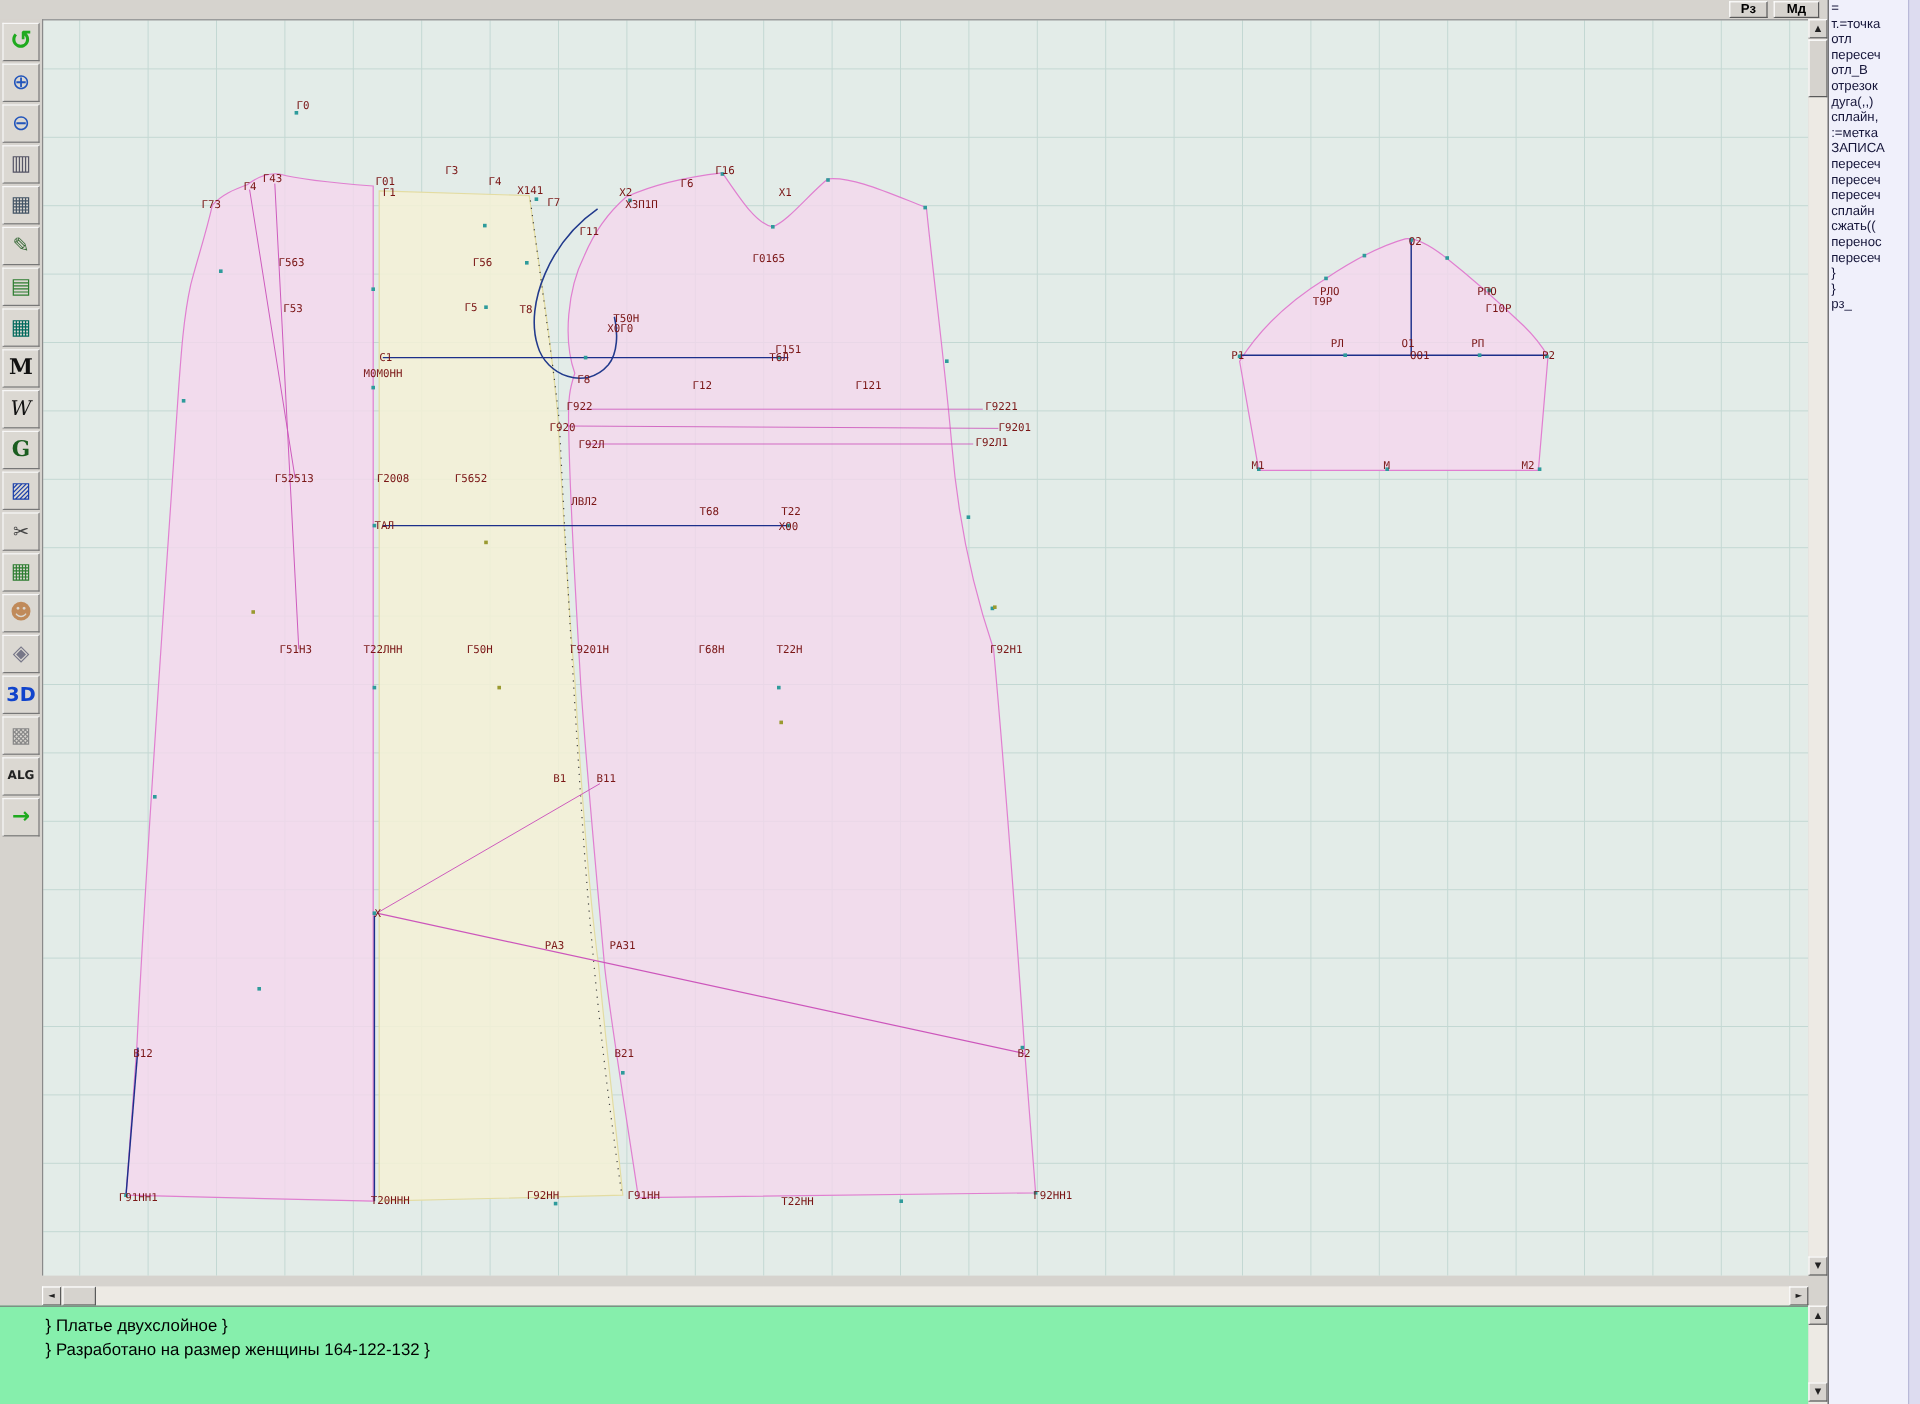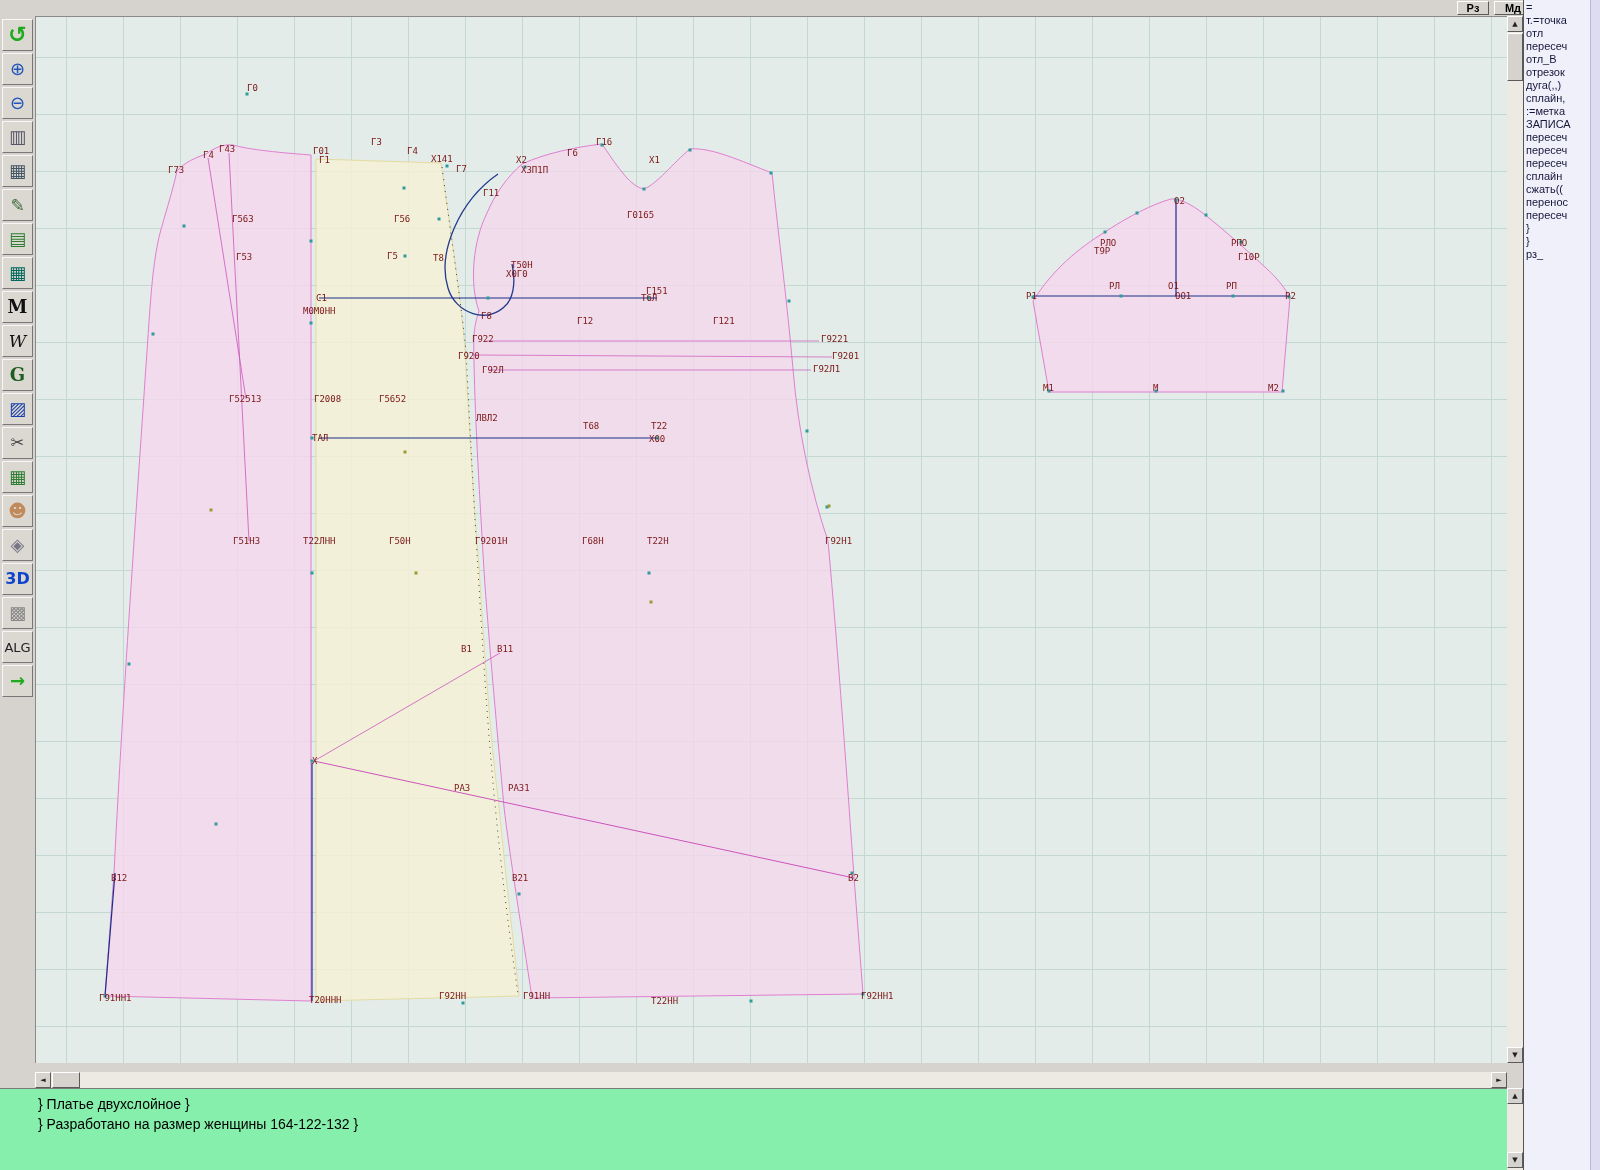--- a/index.html
+++ b/index.html
@@ -8,21 +8,21 @@
     background:#d6d3ce;
     font-family:"Liberation Sans", sans-serif;
   }
   .app { position:relative; width:1600px; height:1170px; }
 
   
   .topbar { position:absolute; left:0; top:0; width:1523px; height:16px; background:#d6d3ce; }
   .tb-btn {
     position:absolute; top:1px; height:14px; background:#d6d3ce;
     border:1px solid; border-color:#ffffff #5a5a5a #5a5a5a #ffffff;
-    font:bold 11px "Liberation Sans", sans-serif; padding:0; text-align:center; cursor:pointer;margin-left:16px;
+    font:bold 11px "Liberation Sans", sans-serif; padding:0; text-align:center; cursor:pointer;
   }
   .tb-btn.rz { left:1441px; width:32px; }
   .tb-btn.md { left:1478px; width:38px; }
 
   
   .left-toolbar { position:absolute; left:0; top:16px; width:35px; height:1072px; background:#d6d3ce; box-sizing:border-box; padding-top:2px; }
   .tool-btn {
     width:31px; height:32px; margin:1px auto 2px auto; background:#dbd8d2;
     border:1px solid; border-color:#f7f7f7 #777777 #777777 #f7f7f7;
     display:flex; align-items:center; justify-content:center;
@@ -131,21 +131,21 @@
       <div class="tool-btn">
         <span style="color: rgb(119, 119, 136); font-size: 18px;">◈</span>
       </div>
       <div class="tool-btn">
         <span style="color: rgb(17, 68, 204); font-size: 16px; font-weight: bold;">3D</span>
       </div>
       <div class="tool-btn">
         <span style="color: rgb(136, 136, 136); font-size: 18px;">▩</span>
       </div>
       <div class="tool-btn">
-        <span style="color: rgb(34, 34, 34); font-size: 13px; font-weight: normal;">ALG</span>
+        <span style="color: rgb(34, 34, 34); font-size: 10px; font-weight: bold;">ALG</span>
       </div>
       <div class="tool-btn">
         <span style="color: rgb(31, 170, 31); font-size: 18px; font-weight: bold;">→</span>
       </div>
     </div>
 
   <div class="canvas">
     <svg width="1472" height="1047" viewBox="35 16 1472 1047" xmlns="http://www.w3.org/2000/svg">
         <path d="M 205,153 C 214,146 224,143 232,144 C 246,148 270,151 310,154 L 310,1000 L 104,995 L 113,872 C 122,690 138,470 147,335 C 150,292 152,263 158,236 C 164,213 170,196 176,170 C 184,161 194,157 205,153 Z" fill="#f5d7ee" fill-opacity="0.8" stroke="#e07fd0" stroke-width="1"></path>
         <path d="M 315,158 L 440,162 C 452,245 460,300 464,348 C 469,440 473,510 478,565 C 483,650 490,745 498,805 C 505,880 512,935 518,995 L 315,1000 Z" fill="#f4f1d6" fill-opacity="0.85" stroke="#e3dca2" stroke-width="1"></path>

